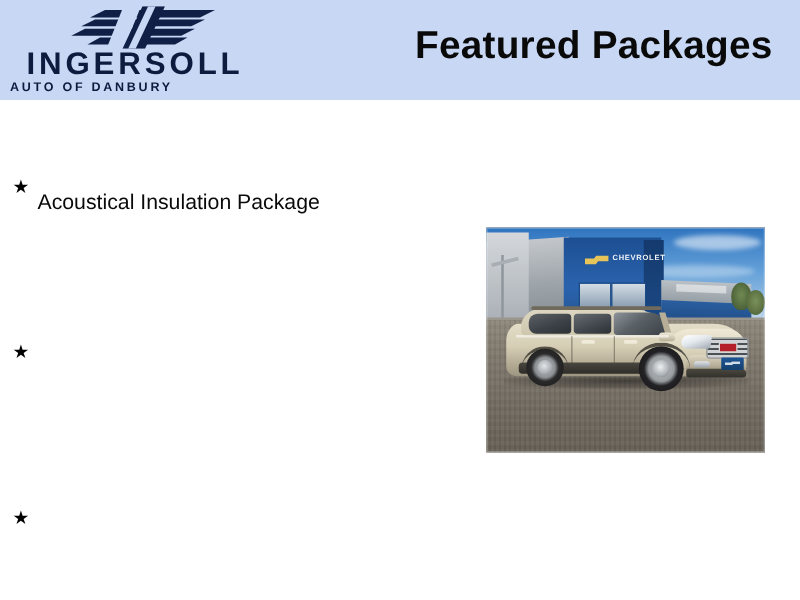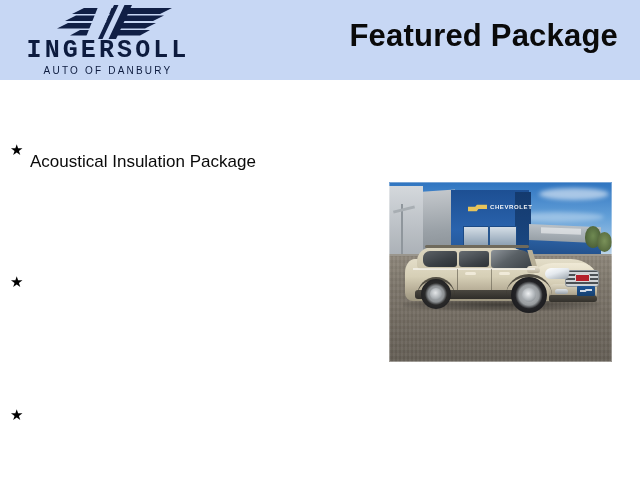--- a/index.html
+++ b/index.html
@@ -46,30 +46,28 @@
     left: 0;
     top: 36px;
     width: 200px;
     text-align: center;
     font-size: 25px;
     font-weight: bold;
     letter-spacing: 3.1px;
     color: #0d1b3e;
     line-height: 26px;
     white-space: nowrap;
-    font-family: Liberation Mono, monospace;
   }
   #logo-tagline {
     position: absolute;
     left: 0;
     top: 63px;
     width: 200px;
-    text-align: center;
     font-size: 10px;
-    font-weight: normal;
+    font-weight: bold;
     letter-spacing: 2.2px;
     color: #0d1b3e;
     line-height: 11px;
     white-space: nowrap;
   }
 
   
   #page-title {
     position: absolute;
     right: 22px;
@@ -443,21 +441,21 @@
         </g>
         <path d="M60 0 L78 0 L62 34 L44 34 Z" fill="#101f45"></path>
         <path d="M64.5 0 L70.5 0 L54.5 34 L48.5 34 Z" fill="#c7d7f4"></path>
       </svg>
     </div>
 
     <div id="logo-wordmark">INGERSOLL</div>
     <div id="logo-tagline">AUTO OF DANBURY</div>
   </div>
 
-  <div id="page-title">Featured Package</div>
+  <div id="page-title">Featured Packages</div>
 </div>
 
 <div id="package-list">
 
   <div class="bullet-row" id="bullet-0">
     <span class="bullet-star">★</span>
     <span class="bullet-label">Acoustical Insulation Package</span>
   </div>
 
   <div class="bullet-row" id="bullet-1">

